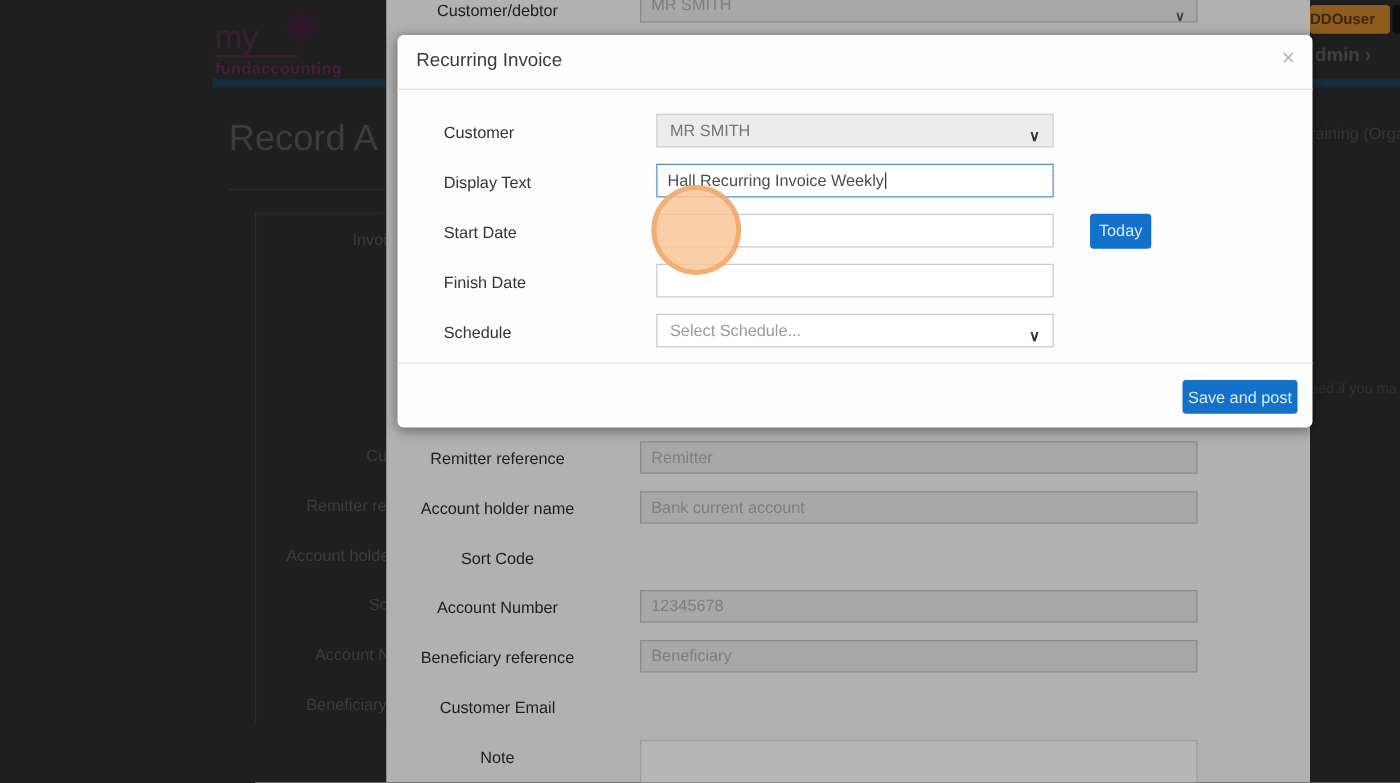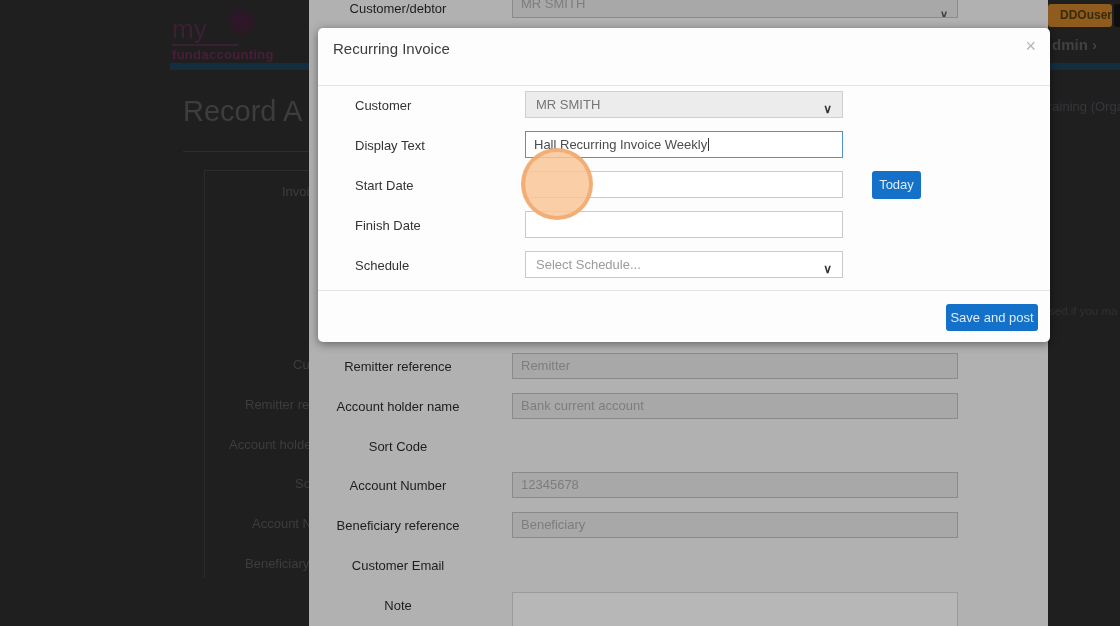--- a/index.html
+++ b/index.html
@@ -15,36 +15,36 @@
   .logo-my { left:172px; top:14px; font-size:26px; color:#3b2034; border-bottom:2px solid #3b2034; width:66px; height:32px; line-height:30px; }
   .logo-star { left:226px; top:0px; font-size:38px; color:#301629; line-height:44px; }
   .logo-sub { left:172px; top:47px; font-size:13px; font-weight:bold; color:#471f3b; letter-spacing:.3px; }
   .teal-left { left:170px; top:63px; width:139px; height:7px; background:#152e3d; }
   .teal-right { left:0; top:63px; width:72px; height:7px; background:#152e3d; }
   .page-heading { left:183px; top:95px; font-size:29px; color:#3d3d3d; white-space:nowrap; }
   .heading-divider { left:183px; top:151px; width:126px; height:1px; background:#2d2d2d; }
   .panel-edge { left:204px; top:170px; width:105px; height:456px; border-left:1px solid #2c2c2c; border-top:1px solid #2c2c2c; }
   .frag { font-size:13px; color:#3d3d3d; white-space:nowrap; }
 
-  .dd-button { left:0; top:4px; width:64px; height:23px; background:#8f5c1e; border-radius:3px; color:#3a2a0c; font-size:12px; font-weight:bold; text-align:right; line-height:23px; }
+  .dd-button { left:0; top:4px; width:64px; height:23px; background:#8f5c1e; border-radius:3px; color:#3a2a0c; font-size:12px; font-weight:bold; text-align:left; line-height:23px; }
   .dark-btn-fragment { left:66px; top:4px; width:12px; height:23px; background:#0e0e0e; border-radius:3px; }
   .admin-text { left:4px; top:36px; font-size:15px; font-weight:bold; color:#414141; white-space:nowrap; }
   .training-text { left:0; top:99px; font-size:13px; color:#36363c; white-space:nowrap; }
   .sentence-text { left:1px; top:305px; font-size:11.5px; color:#323232; white-space:nowrap; }
 
   
   .band-center { left:309px; top:0; width:739px; height:626px; background:#b1b1b1; overflow:hidden; z-index:1; }
   .bg-label { left:0; width:178px; text-align:center; font-size:13px; color:#1d1d1d; white-space:nowrap; }
   .bg-input { left:203px; width:446px; height:26px; background:#a8a8a8; border:1px solid #8a8a8a; color:#7d7d7d; font-size:13px; line-height:24px; padding-left:8px; white-space:nowrap; overflow:hidden; }
   .bg-note { height:60px; background:#b7b7b7; border-color:#9b9b9b; }
   .bg-select-chevron { position:absolute; right:9px; top:0px; color:#3f3f3f; font-size:11px; font-weight:bold; }
 
   
   .modal { left:318px; top:28px; width:732px; height:314px; background:#fdfdfd; border-radius:5px; box-shadow:0 2px 10px rgba(0,0,0,.45); z-index:2; }
-  .modal-header { position:absolute; left:0; top:0; width:100%; height:58px; border-bottom:1px solid #e4e4e4; }
+  .modal-header { position:absolute; left:0; top:0; width:100%; height:44px; border-bottom:1px solid #e4e4e4; }
   .modal-title { position:absolute; left:15px; top:12px; font-size:15px; color:#3c3c3c; }
   .modal-close { position:absolute; right:14px; top:8px; font-size:18px; color:#b5b5b5; cursor:pointer; }
   .m-label { left:37px; width:160px; font-size:13px; color:#333; white-space:nowrap; }
   .m-control { left:207px; width:318px; height:27px; font-size:13px; }
   .m-select { background:#ececec; border:1px solid #d0d0d0; color:#757575; line-height:25px; padding-left:10px; }
   .m-select-white { background:#fff; border:1px solid #c9c9c9; color:#9b9b9b; line-height:25px; padding-left:10px; }
   .m-chevron { position:absolute; right:10px; top:5px; color:#333; font-size:12px; font-weight:bold; }
   .m-input { background:#fff; border:1px solid #c9c9c9; color:#4c4c4c; line-height:25px; padding-left:8px; }
   .m-input-focus { border:1px solid #4e92cf; }
   .text-caret { display:inline-block; width:1px; height:13px; background:#333; vertical-align:-2px; margin-left:1px; }

